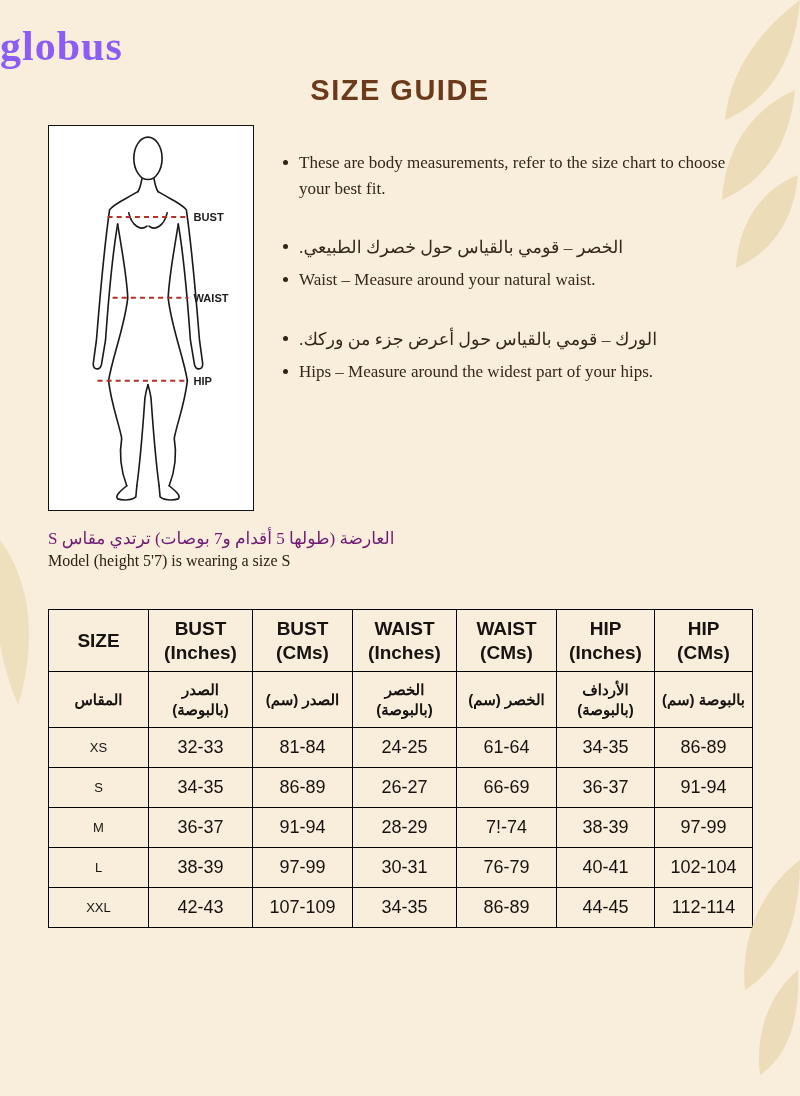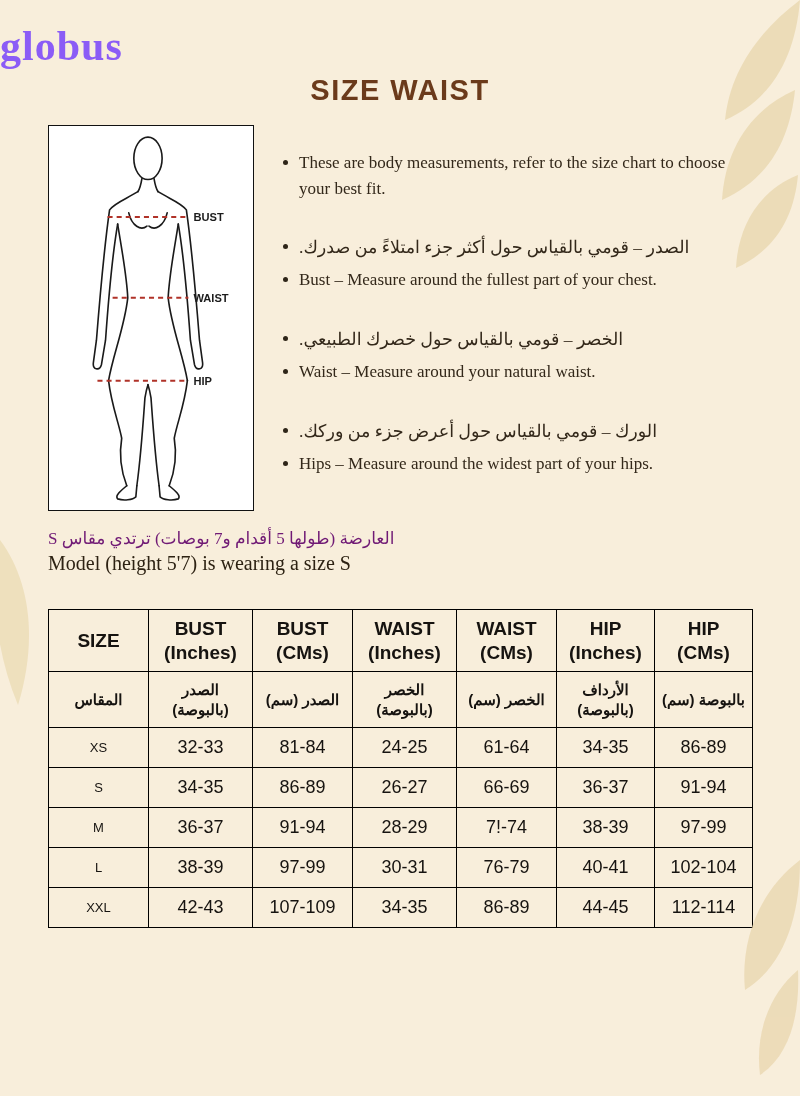--- a/index.html
+++ b/index.html
@@ -42,21 +42,21 @@
   .instructions { position:absolute; left:283px; top:150px; width:455px; }
   .instruction-group { margin-bottom:33px; }
   .bullet-row { display:flex; gap:11px; margin-bottom:7px; }
   .dot { width:5px; height:5px; border-radius:50%; background:#2e2518; flex:none; margin-top:10px; }
   .bullet-text { font-size:17px; line-height:1.5; color:#33281a; flex:1; }
   .bullet-text.ar { font-size:17.5px; text-align:left; }
 
   
   .model-note { position:absolute; left:48px; top:528px; width:520px; }
   .model-note .ar { font-size:17px; text-align:left; color:#701a75; margin-bottom:3px; }
-  .model-note .en { font-size:20px; color:#2d2213; }
+  .model-note .en { font-size:16px; color:#2d2213; }
 
   
   .size-table {
     position:absolute; left:48px; top:593px; width:704px;
     border-collapse:collapse; text-align:center; color:#161310;
     font-family:"Liberation Sans", sans-serif; table-layout:fixed;margin-top:16px;
   }
   .size-table th, .size-table td { border:1.5px solid #000; padding:2px; vertical-align:middle; }
   .size-table tr.header-en th { height:62px; font-size:19px; font-weight:bold; line-height:1.25; }
   .size-table tr.header-ar th { height:56px; font-size:15px; font-weight:bold; line-height:1.3; }
@@ -81,21 +81,21 @@
   <svg class="deco band-leaf" style="right:0; top:850;" width="110" height="230" viewBox="0 0 110 230">
     <g fill="#e9d6ae" opacity="0.75">
       <path d="M110,10 C70,40 50,90 55,140 C95,115 110,65 110,10 Z"></path>
       <path d="M108,120 C78,145 65,185 70,225 C100,205 110,165 108,120 Z"></path>
     </g>
   </svg>
 
   <div class="content-layer">
 
     <div class="brand">globus</div>
-    <div class="page-title">SIZE WAIST</div>
+    <div class="page-title">SIZE GUIDE</div>
 
     <div class="figure-box">
       <svg viewBox="0 0 200 380" preserveAspectRatio="xMidYMid meet">
         <g class="fig-outline">
           <ellipse cx="97" cy="32" rx="14" ry="21"></ellipse>
           <path d="M91,52 C90,58 89,62 87,65 M103,52 C104,58 105,62 107,65"></path>
           <path d="M87,65 C76,72 64,76 59,83 C54,118 50,162 46,212 L43,234 C42,241 49,243 51,236 L55,212 C58,170 61,132 67,97"></path>
           <path d="M107,65 C118,72 130,76 135,83 C140,118 144,162 148,212 L151,234 C152,241 145,243 143,236 L139,212 C136,170 133,132 127,97"></path>
           <path d="M67,97 C71,122 76,148 77,170 C74,198 62,228 58,252"></path>
           <path d="M127,97 C123,122 118,148 117,170 C120,198 132,228 136,252"></path>
@@ -119,30 +119,20 @@
     <div class="instructions">
         <div class="instruction-group">
           <div class="bullet-row">
             <span class="dot"></span>
             <span class="bullet-text en">These are body measurements, refer to the size chart to choose your best fit.</span>
           </div>
         </div>
         <div class="instruction-group">
           <div class="bullet-row">
             <span class="dot"></span>
-            <span class="bullet-text ar" dir="rtl">الصدر – قومي بالقياس حول أكثر جزء امتلاءً من صدرك.</span>
-          </div>
-          <div class="bullet-row">
-            <span class="dot"></span>
-            <span class="bullet-text en">Bust – Measure around the fullest part of your chest.</span>
-          </div>
-        </div>
-        <div class="instruction-group">
-          <div class="bullet-row">
-            <span class="dot"></span>
             <span class="bullet-text ar" dir="rtl">الخصر – قومي بالقياس حول خصرك الطبيعي.</span>
           </div>
           <div class="bullet-row">
             <span class="dot"></span>
             <span class="bullet-text en">Waist – Measure around your natural waist.</span>
           </div>
         </div>
         <div class="instruction-group">
           <div class="bullet-row">
             <span class="dot"></span>

